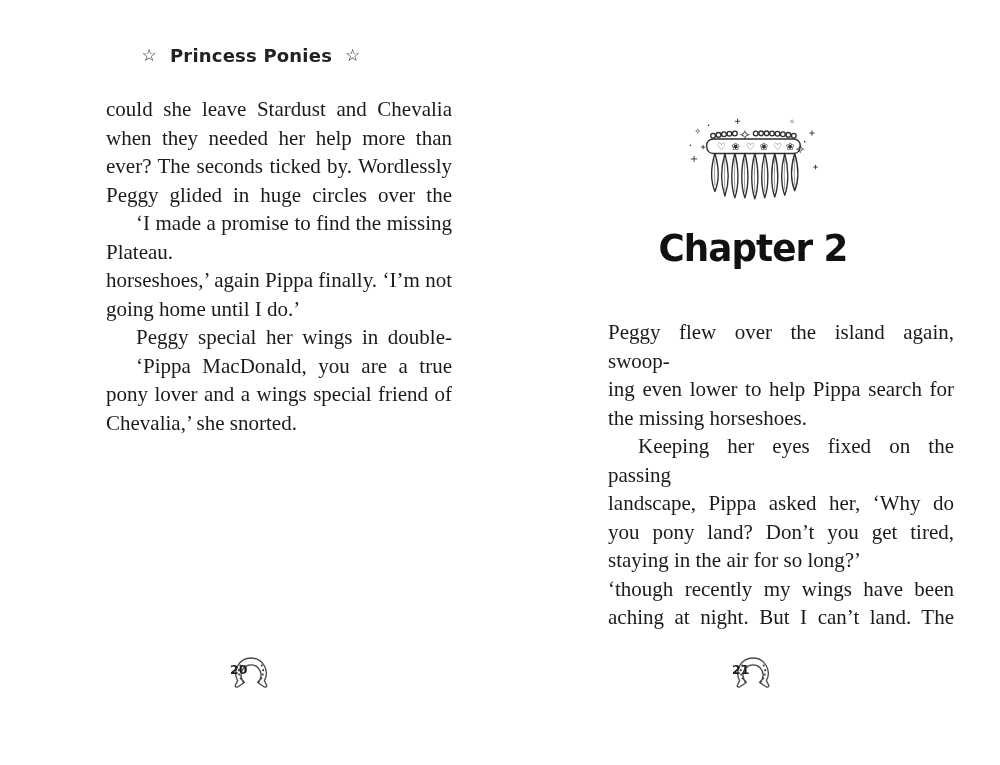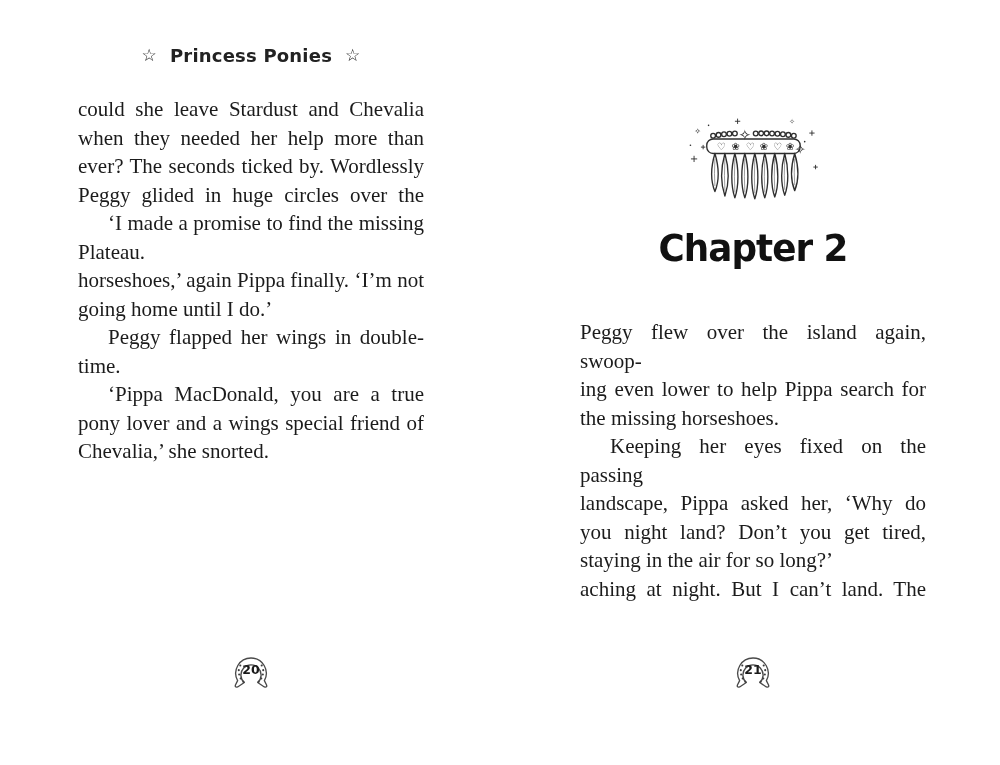--- a/index.html
+++ b/index.html
@@ -49,21 +49,21 @@
 
   
   .text-block {
     position: absolute;
     left: 0; right: 0;
     font-size: 21px;
     line-height: 28.5px;
   }
   .tb-left  { top: 95px;  }
   .tb-right { top: 318px; }
-  .line { width: 100%; }
+  .line { width: 100%; margin-left: 28px; }
   .line.j {
     text-align: justify;
     text-align-last: justify;
     -moz-text-align-last: justify;
   }
   .line.i { text-indent: 30px; }
 
   
   .chapter-art {
     position: absolute;
@@ -92,21 +92,21 @@
     left: 50%;
     transform: translateX(-50%);
     width: 42px;
     height: 50px;
   }
   .pagenum-wrap svg { display: block; }
   .pagenum {
     position: absolute;
     top: 14px;
     left: 0; right: 0;
-    text-align: center;
+    text-align: left;
     font-family: "DejaVu Sans", sans-serif;
     font-weight: 800;
     font-size: 12.5px;
     color: #1a1a1a;
   }
 
   .art-stroke { fill: none; stroke: #2e2e2e; stroke-width: 1.5; stroke-linejoin: round; stroke-linecap: round; }
   .art-thin   { fill: none; stroke: #4a4a4a; stroke-width: 0.6; }
   .art-glyph  { font-family: "DejaVu Sans", sans-serif; fill: #2e2e2e; }
 </style>
@@ -125,22 +125,21 @@
 
     <div class="text-block tb-left" id="left-lines">
         <div class="line j">could she leave Stardust and Chevalia</div>
         <div class="line j">when they needed her help more than</div>
         <div class="line j">ever? The seconds ticked by. Wordlessly</div>
         <div class="line j">Peggy glided in huge circles over the</div>
         <div class="line j i">‘I made a promise to find the missing</div>
         <div class="line">Plateau.</div>
         <div class="line j">horseshoes,’ again Pippa finally. ‘I’m not</div>
         <div class="line">going home until I do.’</div>
-        <div class="line j i">Peggy flapped her wings in double-</div>
-        <div class="line">time.</div>
+        <div class="line j i">Peggy special her wings in double-</div>
         <div class="line j i">‘Pippa MacDonald, you are a true</div>
         <div class="line j">pony lover and a wings special friend of</div>
         <div class="line">Chevalia,’ she snorted.</div>
       </div>
 
     <div class="pagenum-wrap">
       <svg width="42" height="50" viewBox="0 0 44 52">
         <path d="M 8 34 A 16 16 0 1 1 36 34 L 38.3 38.6 Q 39.2 41.4 36 40.6 L 29 36 A 10.6 10.6 0 1 0 15 36 L 8 40.6 Q 4.8 41.4 5.7 38.6 Z" fill="#ffffff" stroke="#4a4a4a" stroke-width="1.4" stroke-linejoin="round"></path>
         <g fill="#3c3c3c">
           <circle cx="9.2" cy="23" r="1.1"></circle>
@@ -238,22 +237,23 @@
     </div>
 
     <div class="chapter-title">Chapter 2</div>
 
     <div class="text-block tb-right" id="right-lines">
         <div class="line j">Peggy flew over the island again, swoop-</div>
         <div class="line j">ing even lower to help Pippa search for</div>
         <div class="line">the missing horseshoes.</div>
         <div class="line j i">Keeping her eyes fixed on the passing</div>
         <div class="line j">landscape, Pippa asked her, ‘Why do</div>
-        <div class="line j">you night land? Don’t you get tired,</div>
+        <div class="line j">you pony land? Don’t you get tired,</div>
         <div class="line">staying in the air for so long?’</div>
+        <div class="line j">‘though recently my wings have been</div>
         <div class="line j">aching at night. But I can’t land. The</div>
       </div>
 
     <div class="pagenum-wrap">
       <svg width="42" height="50" viewBox="0 0 44 52">
         <path d="M 8 34 A 16 16 0 1 1 36 34 L 38.3 38.6 Q 39.2 41.4 36 40.6 L 29 36 A 10.6 10.6 0 1 0 15 36 L 8 40.6 Q 4.8 41.4 5.7 38.6 Z" fill="#ffffff" stroke="#4a4a4a" stroke-width="1.4" stroke-linejoin="round"></path>
         <g fill="#3c3c3c">
           <circle cx="9.2" cy="23" r="1.1"></circle>
             <circle cx="9.6" cy="27.5" r="1.1"></circle>
           <circle cx="11.2" cy="31.8" r="1.1"></circle>

